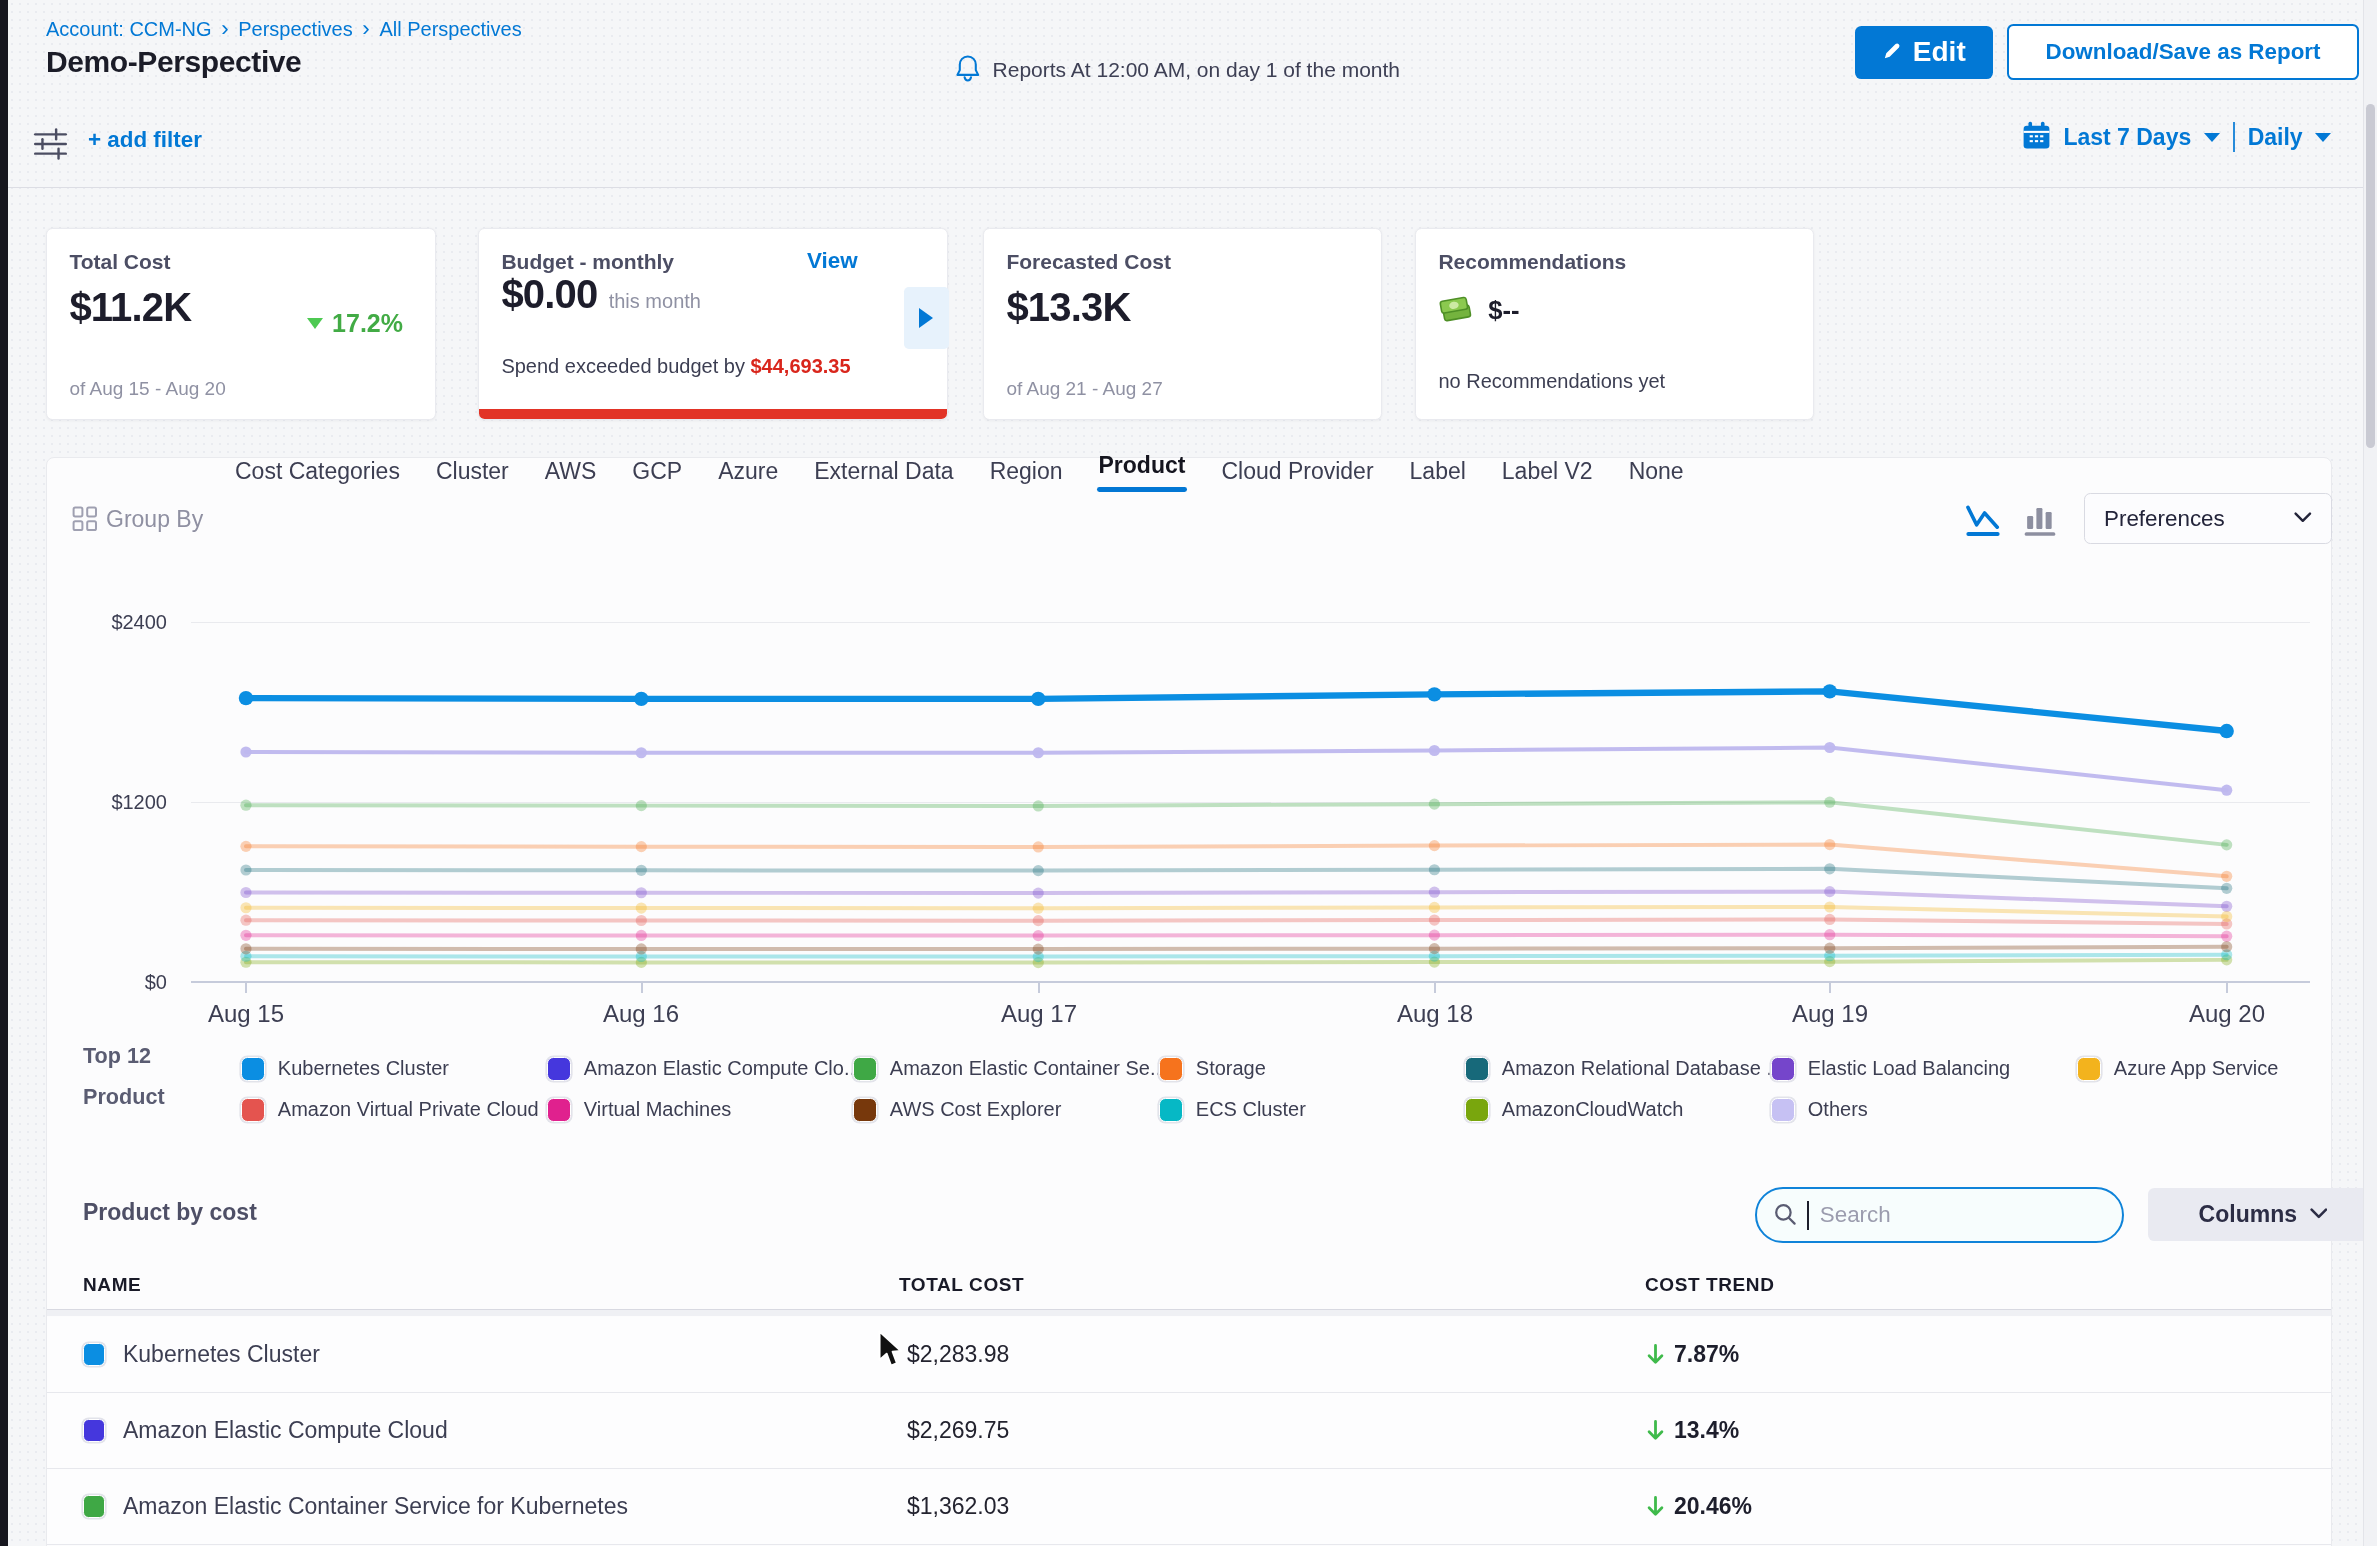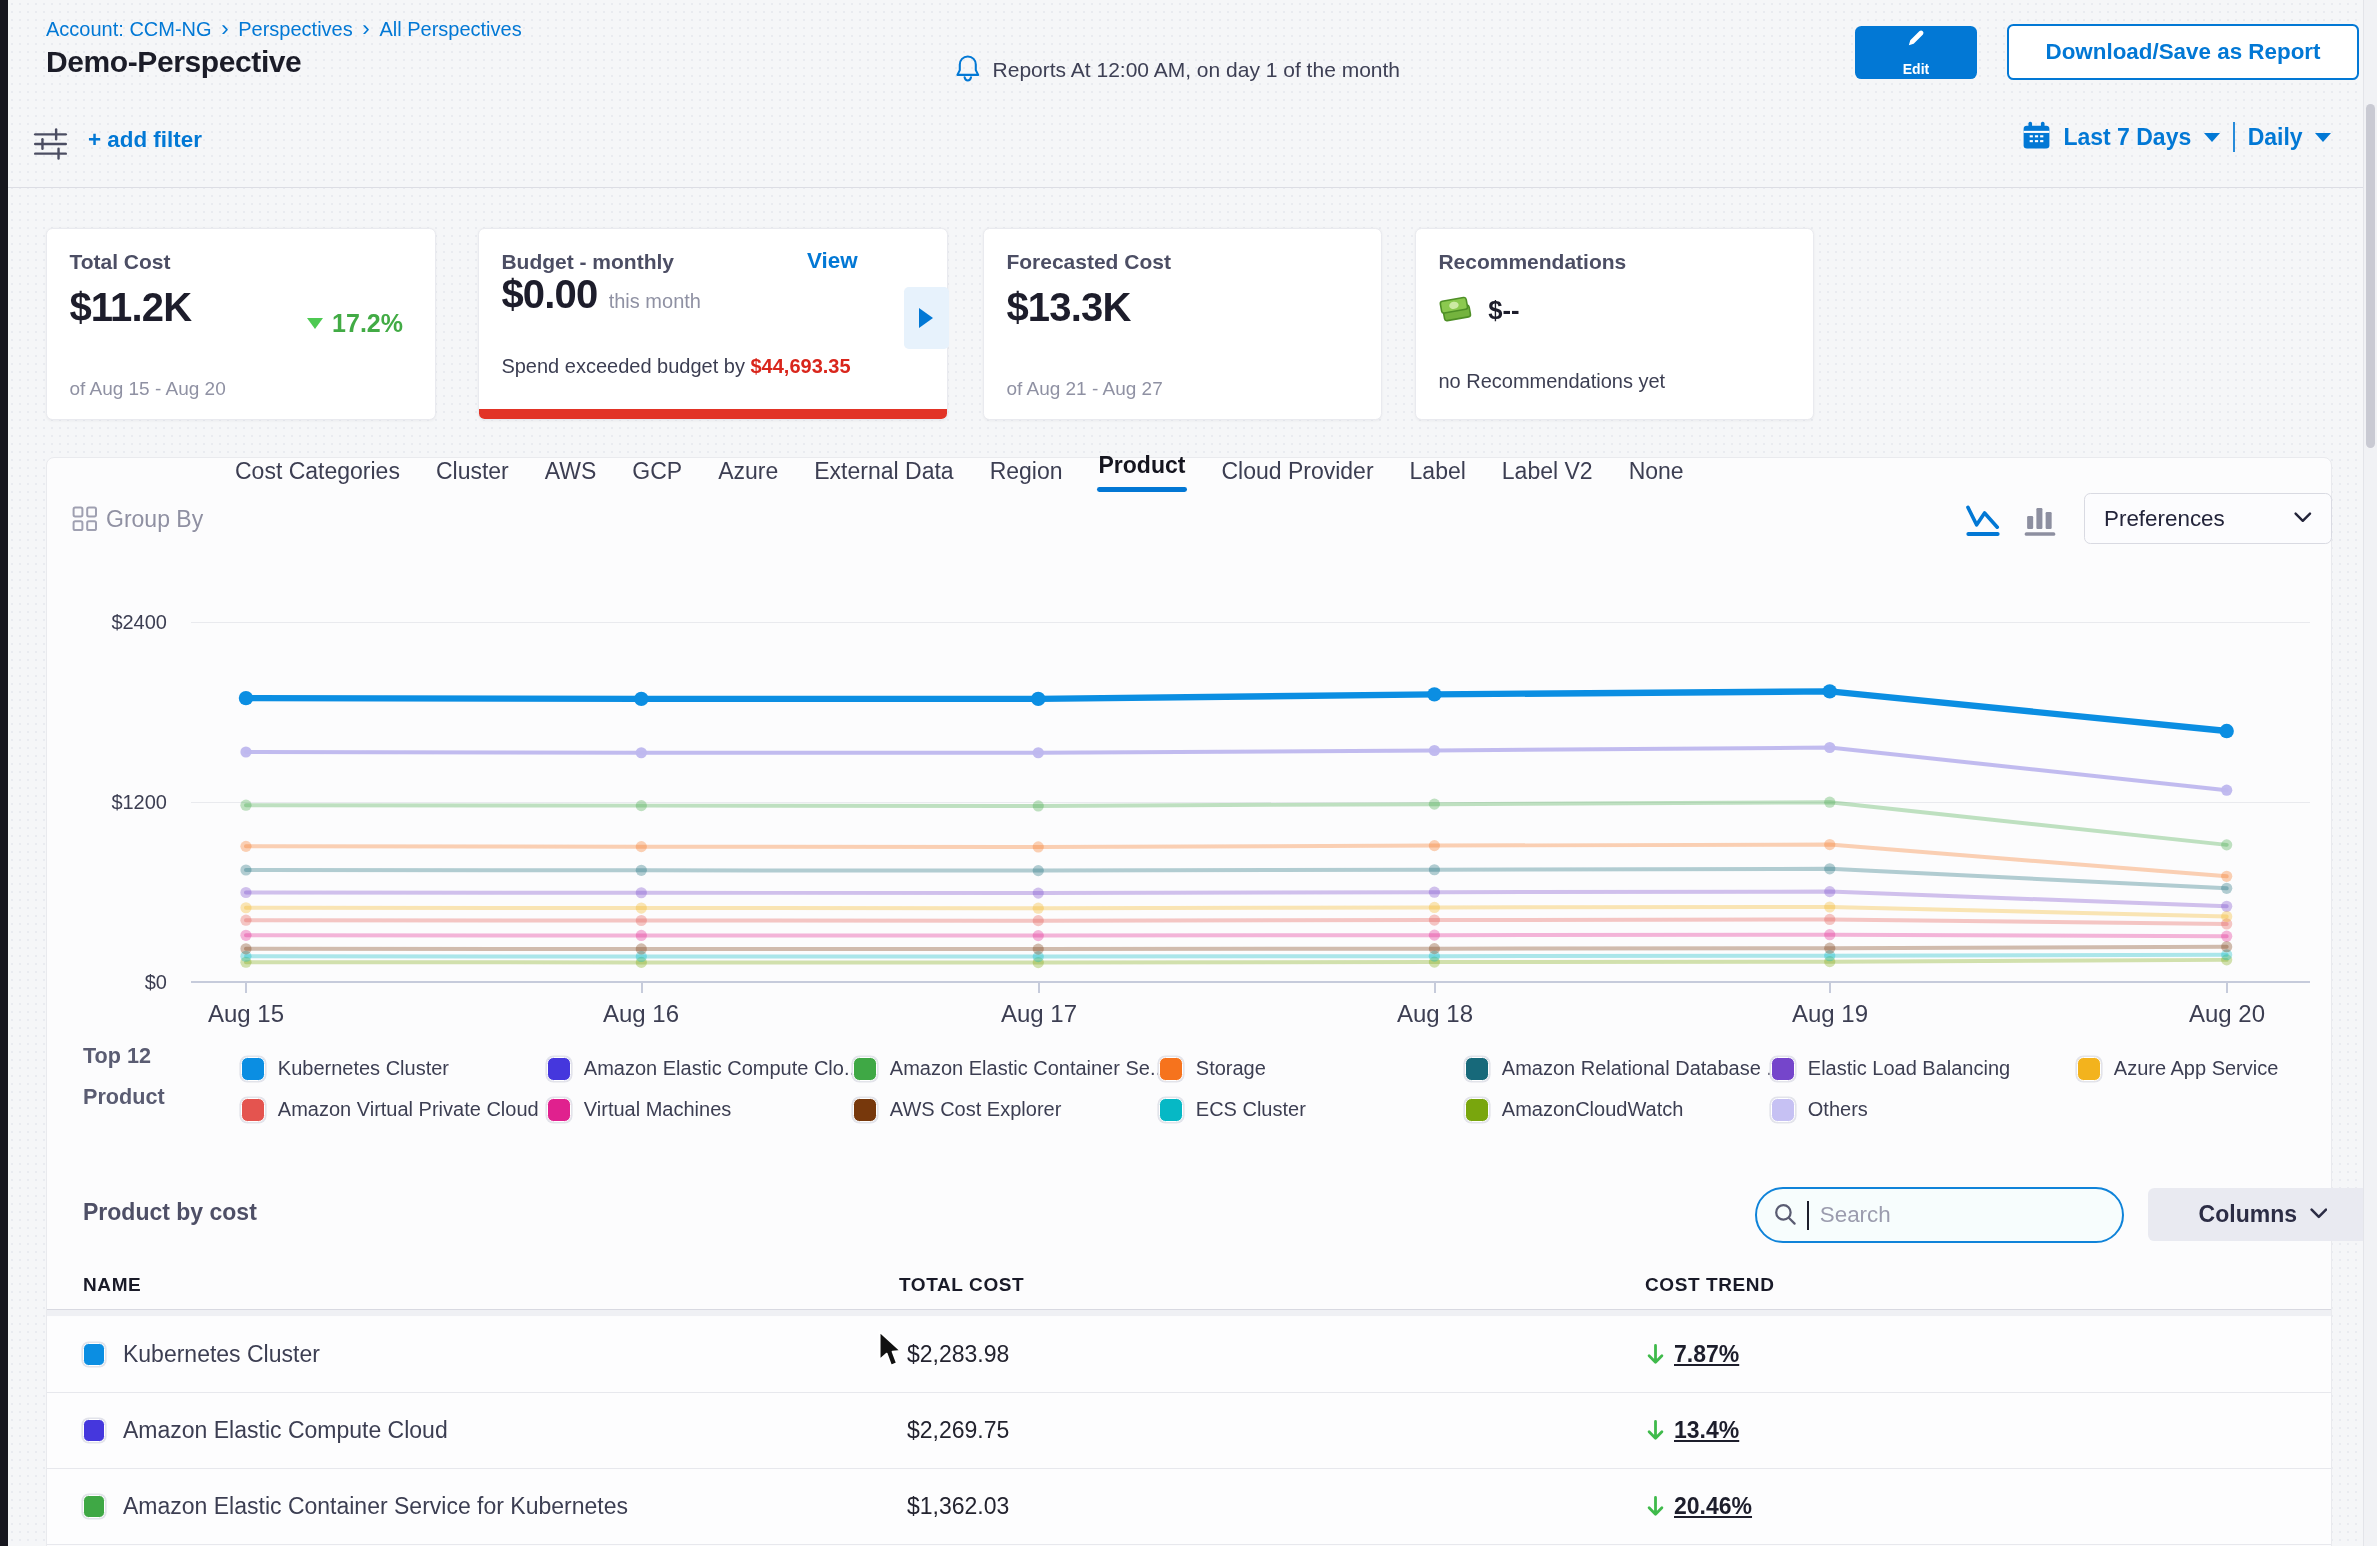--- a/index.html
+++ b/index.html
@@ -21,22 +21,22 @@
   .scroll-track { right:0; top:0; width:13.6px; height:100%; background:#f1f2f5; border-left:0.8px solid #e3e4e9; z-index:6; }
   .scroll-thumb { position:absolute; right:2.4px; top:104px; width:8.8px; height:344px; background:#c9cad3; border-radius:4.8px; }
 
   
   .breadcrumb { left:46px; top:16px; display:flex; align-items:center; gap:9.6px; font-size:20px; color:#0278d5; z-index:2;}
   .breadcrumb .crumb { cursor:pointer; }
   .breadcrumb .sep { font-size:22.4px; color:#0278d5; }
   .page-title { left:46px; top:45px; font-size:30px; font-weight:700; color:#1b1c28; letter-spacing:-0.4px; z-index:2;}
   .reports { left:955px; top:54px; display:flex; align-items:center; gap:12px; z-index:2;}
   .reports .txt { font-size:21px; color:#3e4055; }
-  .btn-edit { left:1855px; top:25.6px; width:122px; height:53px; background:#0278d5; border-radius:6.4px;
-    display:flex; align-items:center; justify-content:center; gap:9.6px; color:#fff; font-size:14px; font-weight:700; cursor:pointer; z-index:2;flex-direction:column;}
+  .btn-edit { left:1855px; top:25.6px; width:138px; height:53px; background:#0278d5; border-radius:6.4px;
+    display:flex; align-items:center; justify-content:center; gap:9.6px; color:#fff; font-size:28px; font-weight:700; cursor:pointer; z-index:2;}
   .btn-download { left:2007px; top:24px; width:352px; height:56px; background:#fff; border:2px solid #0278d5; border-radius:6.4px;
     display:flex; align-items:center; justify-content:center; color:#0278d5; font-size:22.4px; font-weight:700; cursor:pointer; z-index:2;}
 
   
   .filter-bar { left:8px; top:97px; right:13.6px; height:91px; border-bottom:1.6px solid #dcdde4; z-index:1;}
   .filter-icon { position:absolute; left:24px; top:30px; cursor:pointer; }
   .add-filter { position:absolute; left:80px; top:30px; font-size:22.4px; color:#0278d5; cursor:pointer;font-weight:bold; }
   .range-group { position:absolute; right:32px; top:24px; display:flex; align-items:center; gap:12.8px; }
   .range-label { font-size:23px; font-weight:600; color:#0278d5; cursor:pointer; }
   .caret { width:0; height:0; border-left:8px solid transparent; border-right:8px solid transparent; border-top:9.6px solid #0278d5; cursor:pointer;}
@@ -116,21 +116,21 @@
   .th { position:absolute; top:816px; font-size:19px; font-weight:700; color:#191a28; letter-spacing:0.6px; }
   .th-sep { position:absolute; left:0; right:0; top:851px; height:1.6px; background:#d8d9e1; }
   .th-band { position:absolute; left:0; right:0; top:852px; height:6.4px; background:#eff0f4; }
   .rows { position:absolute; left:0; right:0; top:859px; }
   .trow { height:76px; border-bottom:1.2px solid #e7e8ed; display:grid; grid-template-columns:824px 738px auto;
     align-items:center; padding-left:36px; cursor:pointer; background:#fdfdfe;}
   .trow .namecell { display:flex; align-items:center; gap:17.6px; }
   .trow .rchip { width:22.4px; height:22.4px; border-radius:5.6px; border:1.6px solid #fff; box-shadow:0 0 0 1.6px #e2e3ea; flex:none;}
   .trow .nm { font-size:23px; color:#3c3e52; }
   .trow .cost { font-size:23px; color:#23232f; }
-  .trow .trend { display:flex; align-items:center; gap:8px; font-size:23px; font-weight:600; color:#1d1e2c;text-decoration:underline; }
+  .trow .trend { display:flex; align-items:center; gap:8px; font-size:23px; font-weight:600; color:#1d1e2c; }
 
   .cursor { left:877px; top:1330px; z-index:50; pointer-events:none; }
 </style>
 </head>
 <body>
 
 <div class="abs left-rail"></div>
 
 <div class="abs breadcrumb">
   <span class="crumb">Account: CCM-NG</span>

